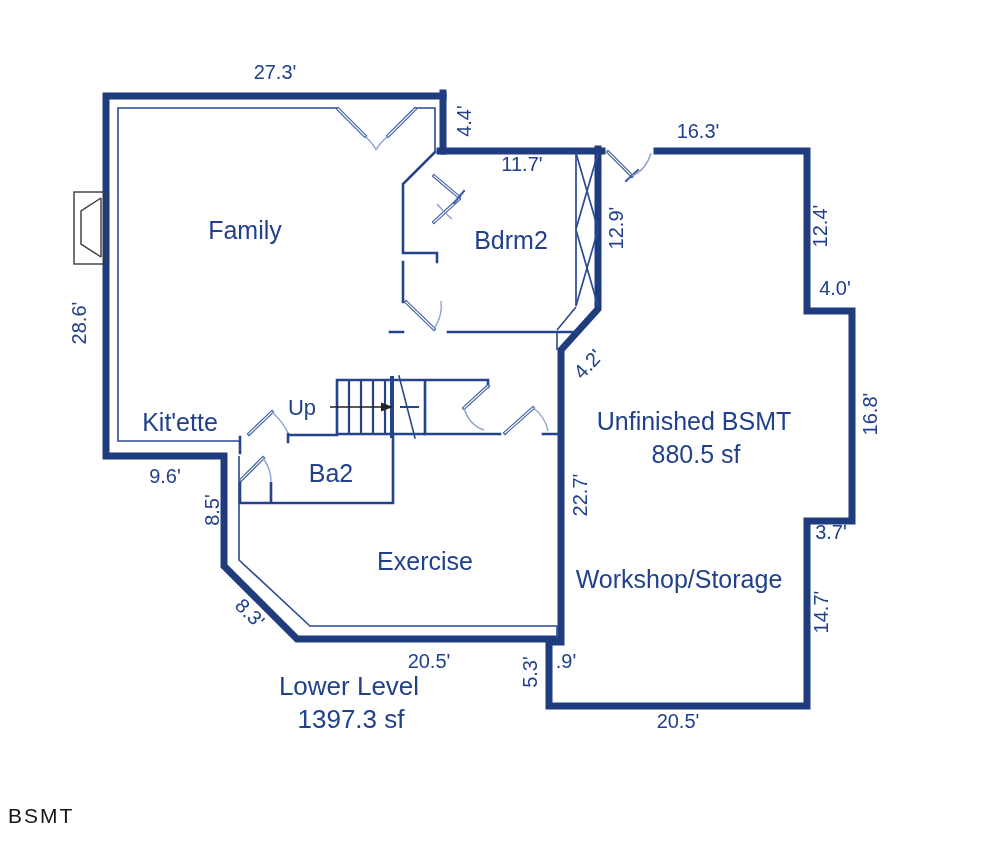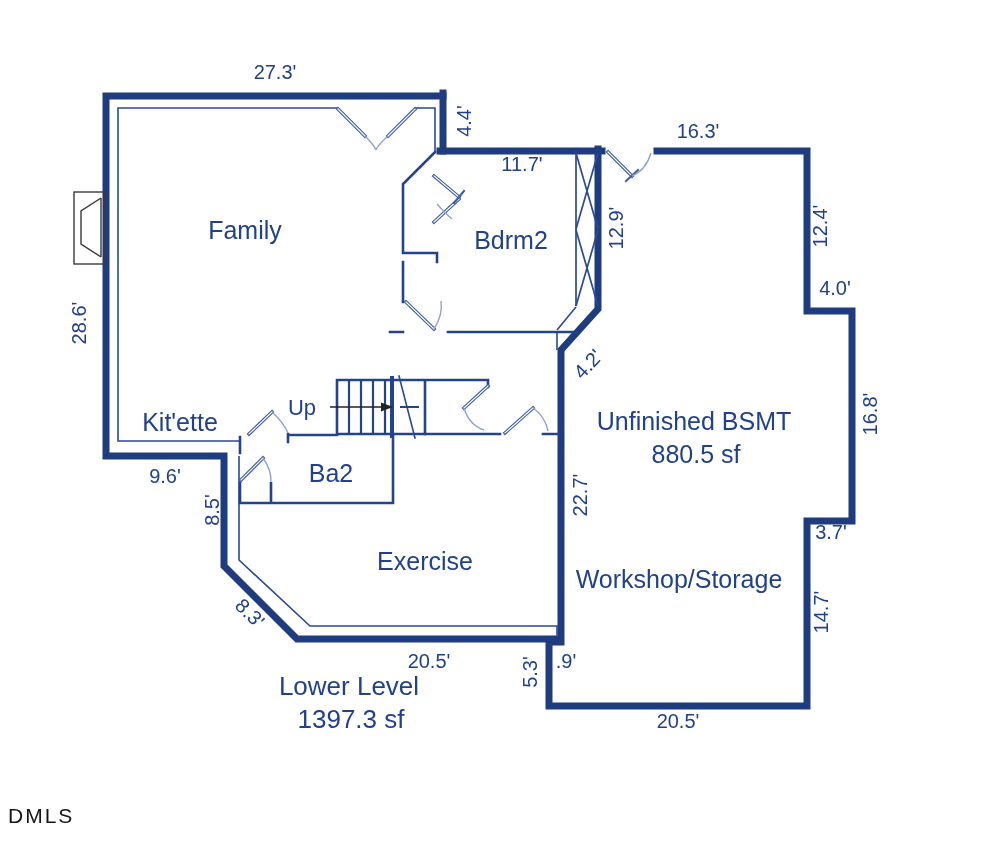--- a/index.html
+++ b/index.html
@@ -119,14 +119,14 @@
         <text x="165" y="476" dy="0.35em" text-anchor="middle" class="dim">9.6'</text>
         <text x="212" y="510" dy="0.35em" text-anchor="middle" class="dim" transform="rotate(-90 212 510)">8.5'</text>
         <text x="250" y="613" dy="0.35em" text-anchor="middle" class="dim" transform="rotate(45 250 613)">8.3'</text>
         <text x="429" y="661" dy="0.35em" text-anchor="middle" class="dim">20.5'</text>
         <text x="530" y="672" dy="0.35em" text-anchor="middle" class="dim" transform="rotate(-90 530 672)">5.3'</text>
         <text x="566" y="661" dy="0.35em" text-anchor="middle" class="dim">.9'</text>
         <text x="678" y="721" dy="0.35em" text-anchor="middle" class="dim">20.5'</text>
       </g>
   </svg>
 
-  <div id="watermark">DMLS</div>
+  <div id="watermark">BSMT</div>
 </div>
 
 </body></html>

